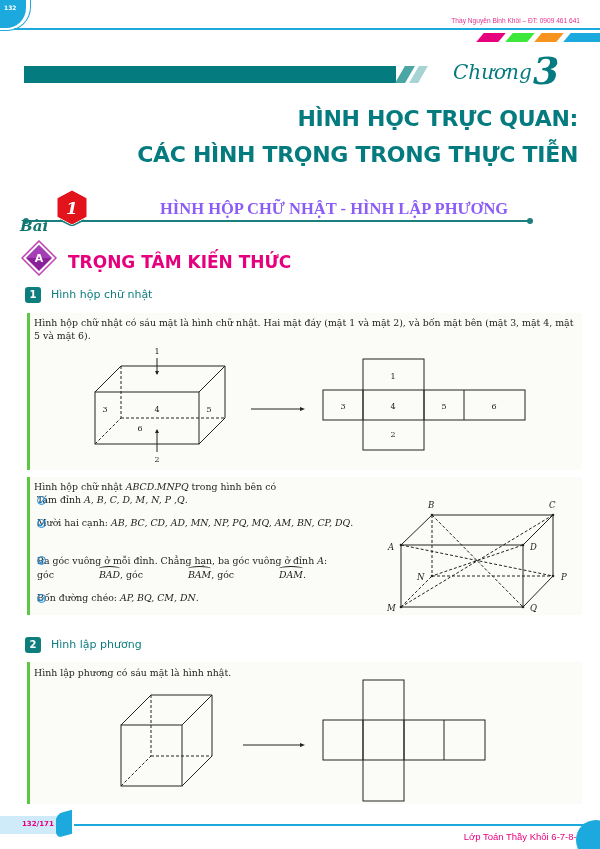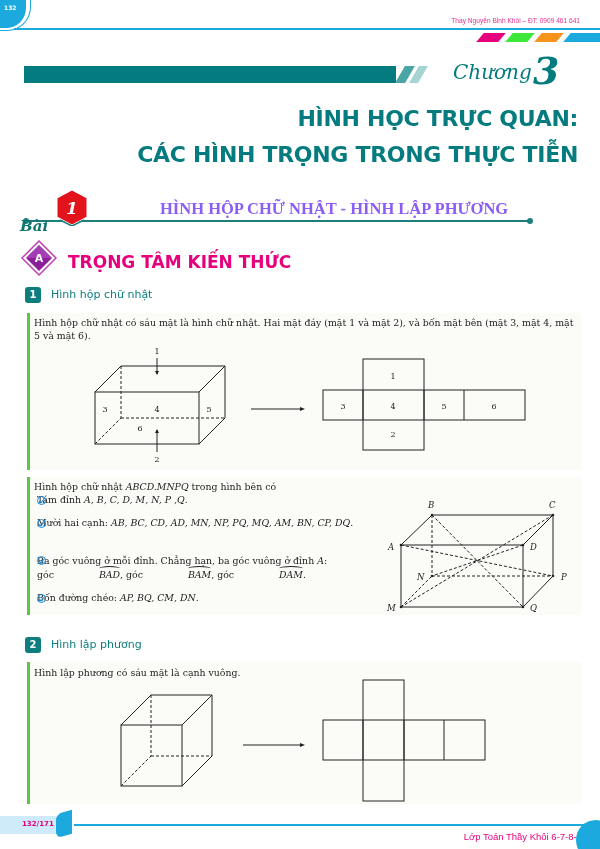--- a/index.html
+++ b/index.html
@@ -204,21 +204,21 @@
   <text class="vert-label" x="387" y="611">M</text>
   <text class="vert-label" x="417" y="580">N</text>
   <text class="vert-label" x="561" y="580">P</text>
   <text class="vert-label" x="530" y="611">Q</text>
 </svg>
 
 <div class="sub-badge" style="top:637px">2</div>
 <div class="sub-title" style="top:638px">Hình lập phương</div>
 
 <div class="box" style="top:662px;height:142px"></div>
-<div class="para" style="left:34px;top:667px;width:400px">Hình lập phương có sáu mặt là cạnh vuông.</div>
+<div class="para" style="left:34px;top:667px;width:400px">Hình lập phương có sáu mặt là hình nhật.</div>
 
 <svg class="fig" width="600" height="849">
   <g stroke="#222" stroke-width="1" fill="none">
     <rect x="121" y="725" width="61" height="61"></rect>
     <line x1="121" y1="725" x2="151" y2="695"></line>
     <line x1="151" y1="695" x2="212" y2="695"></line>
     <line x1="182" y1="725" x2="212" y2="695"></line>
     <line x1="212" y1="695" x2="212" y2="756"></line>
     <line x1="182" y1="786" x2="212" y2="756"></line>
     <g stroke-dasharray="3,2">

